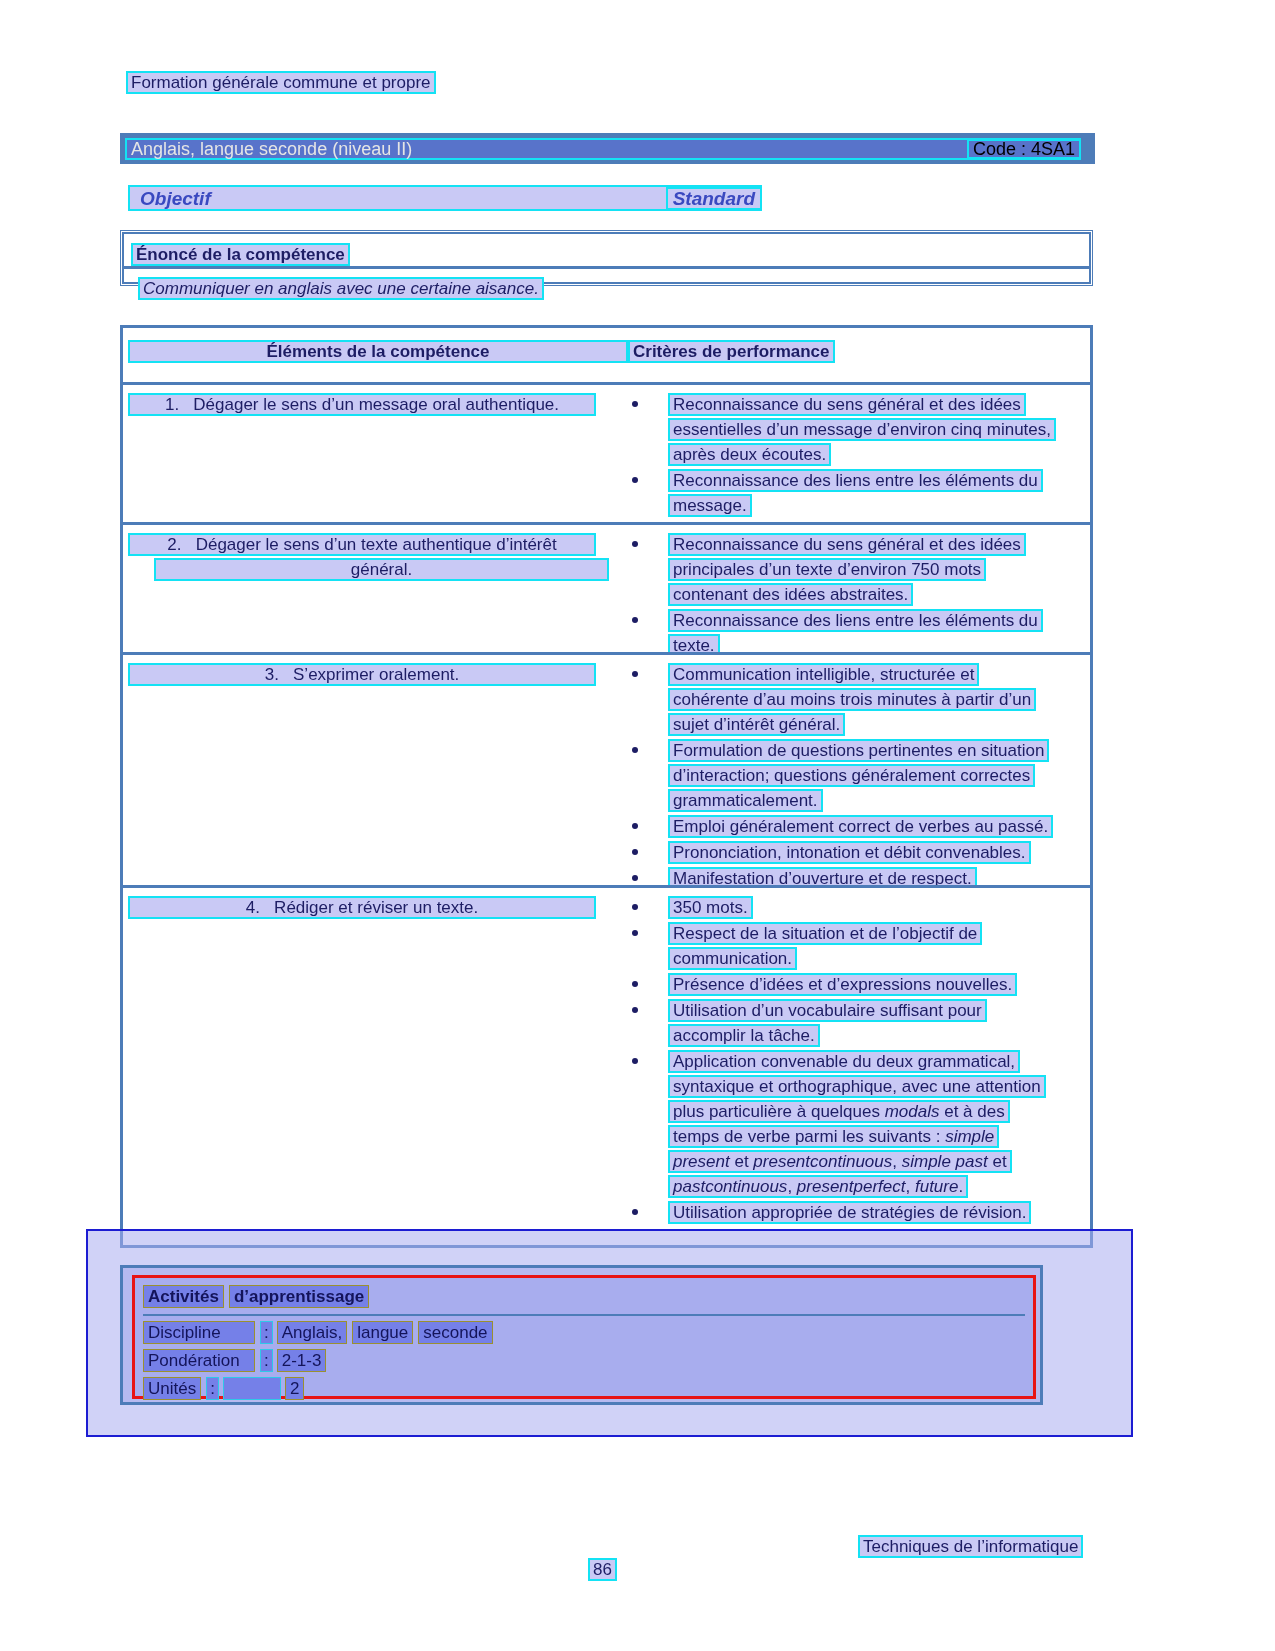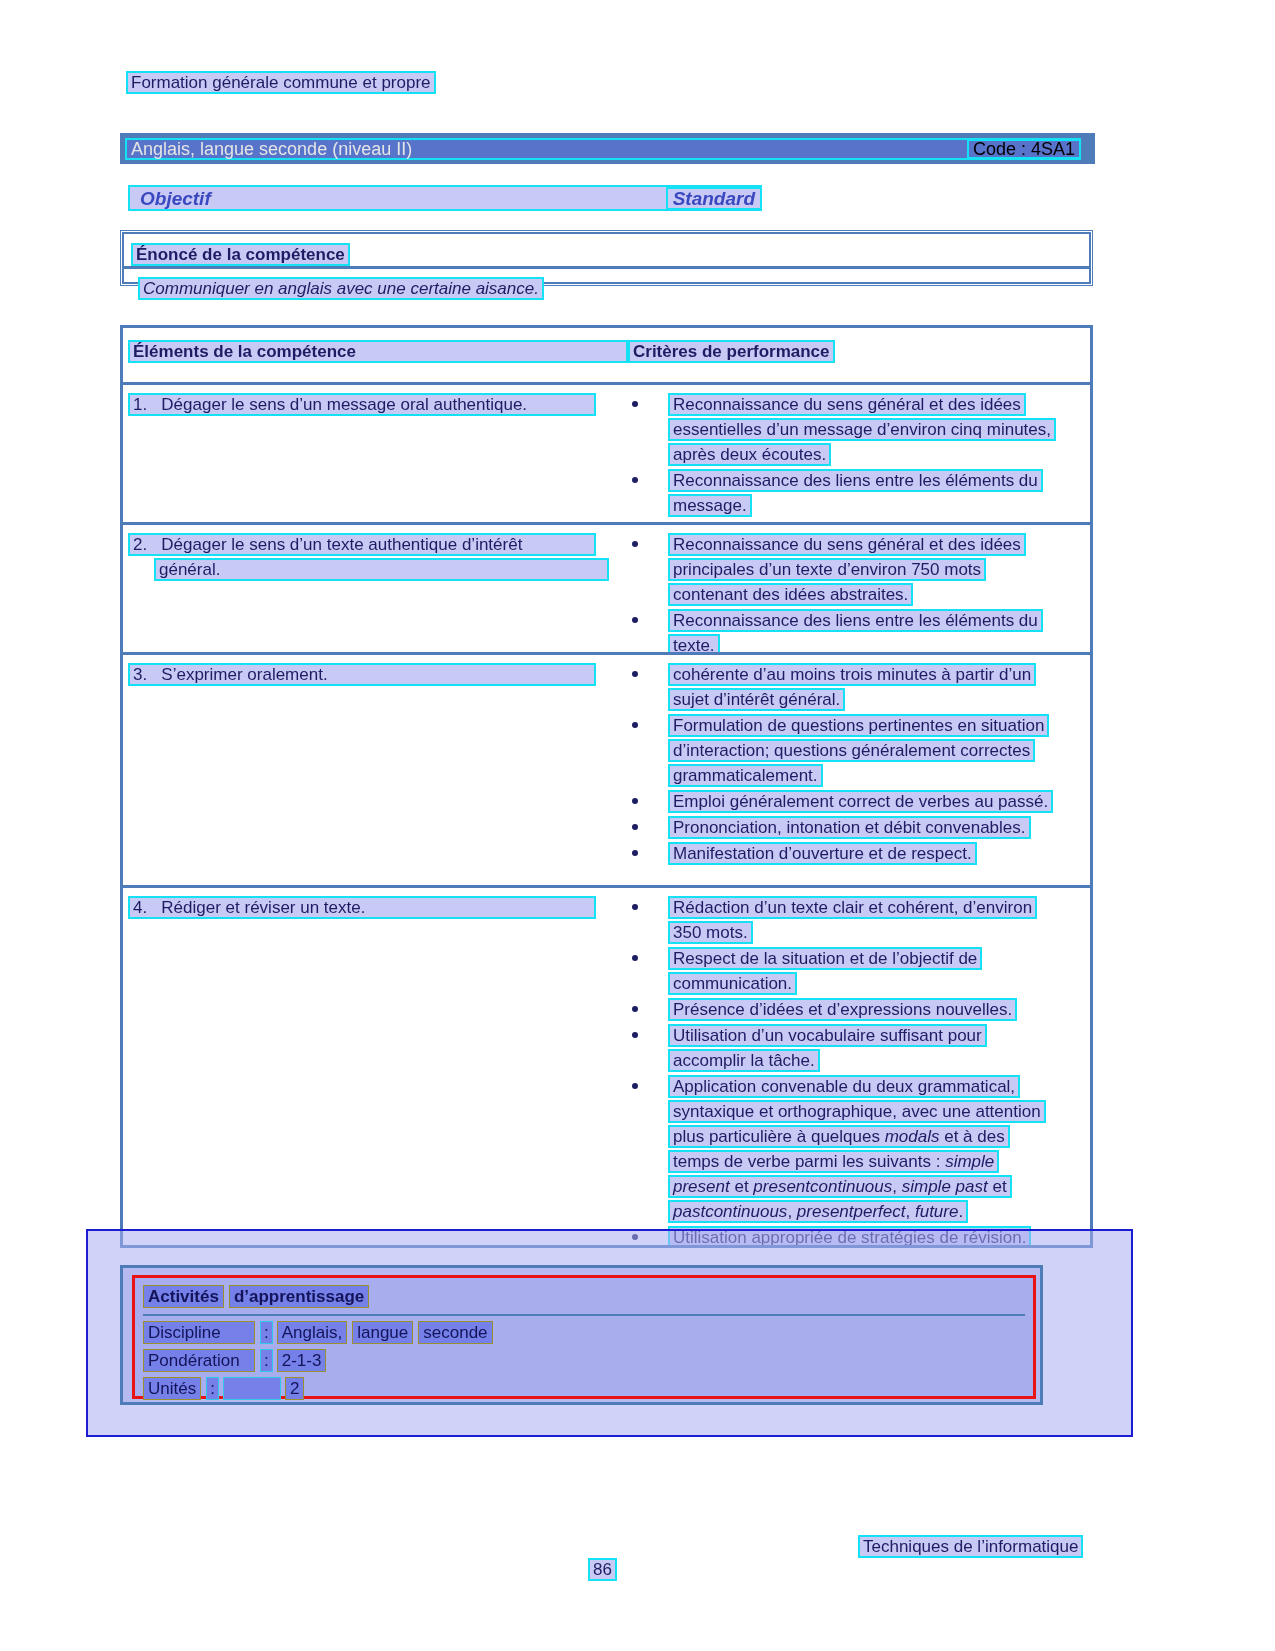--- a/index.html
+++ b/index.html
@@ -4,21 +4,21 @@
 <style>
   html,body{margin:0;padding:0;}
   body{
     width:1275px;height:1651px;position:relative;background:#ffffff;
     font-family:"Liberation Sans", sans-serif;color:#1d1d64;overflow:hidden;
   }
   
   .hl{
     display:inline-block;background:#c9c9f5;border:2px solid #14e2f4;
     color:#1d1d64;padding:0 3px;line-height:19px;font-size:17px;
-    white-space:pre-wrap;vertical-align:top;
+    white-space:pre-wrap;vertical-align:top;text-align:center;
   }
   .bold{font-weight:bold;}
   
   .top-label{position:absolute;left:126px;top:71px;}
   
   .title-bar{
     position:absolute;left:120px;top:133px;width:975px;height:31px;
     background:#4d7cb8;display:flex;align-items:center;
   }
   .bar-hl{
@@ -207,20 +207,21 @@
         </div>
       </div>
       <div class="trow r3">
         <div class="cell-left">
           <div class="lnrow"><span class="hl elem-first"><span>3.   S’exprimer oralement.</span></span></div>
         </div>
         <div class="cell-right">
           <div class="crit">
             <span class="dot"></span>
             <div class="crit-lines">
+              <div class="lnrow"><span class="hl"><span>Communication intelligible, structurée et</span></span></div>
               <div class="lnrow"><span class="hl"><span>cohérente d’au moins trois minutes à partir d’un</span></span></div>
               <div class="lnrow"><span class="hl"><span>sujet d’intérêt général.</span></span></div>
             </div>
           </div>
           <div class="crit">
             <span class="dot"></span>
             <div class="crit-lines">
               <div class="lnrow"><span class="hl"><span>Formulation de questions pertinentes en situation</span></span></div>
               <div class="lnrow"><span class="hl"><span>d’interaction; questions généralement correctes</span></span></div>
               <div class="lnrow"><span class="hl"><span>grammaticalement.</span></span></div>
@@ -247,21 +248,20 @@
         </div>
       </div>
       <div class="trow r4">
         <div class="cell-left">
           <div class="lnrow"><span class="hl elem-first"><span>4.   Rédiger et réviser un texte.</span></span></div>
         </div>
         <div class="cell-right">
           <div class="crit">
             <span class="dot"></span>
             <div class="crit-lines">
-              <div class="lnrow"><span class="hl"><span>Rédaction d’un texte clair et cohérent, d’environ</span></span></div>
               <div class="lnrow"><span class="hl"><span>350 mots.</span></span></div>
             </div>
           </div>
           <div class="crit">
             <span class="dot"></span>
             <div class="crit-lines">
               <div class="lnrow"><span class="hl"><span>Respect de la situation et de l’objectif de</span></span></div>
               <div class="lnrow"><span class="hl"><span>communication.</span></span></div>
             </div>
           </div>

